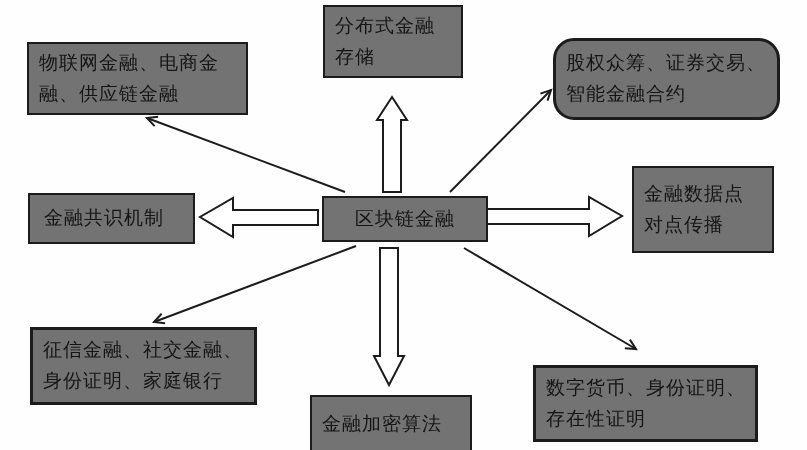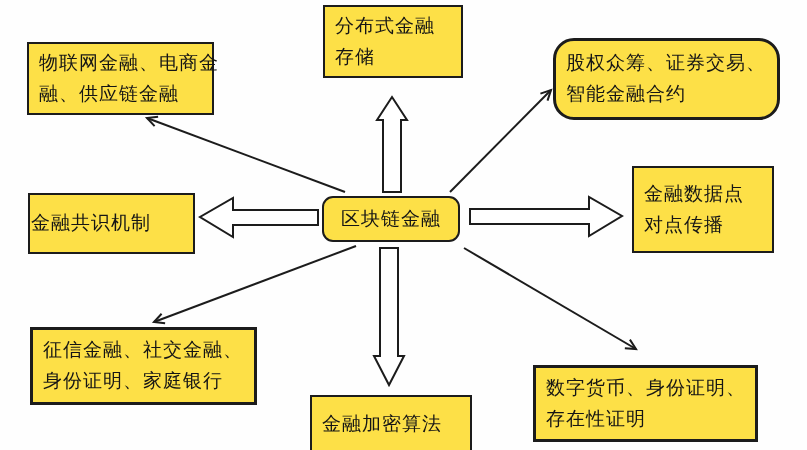--- a/index.html
+++ b/index.html
@@ -18,36 +18,36 @@
   .arrow-layer {
     position: absolute;
     left: 0;
     top: 0;
     width: 807px;
     height: 450px;
   }
   .node {
     position: absolute;
     box-sizing: border-box;
-    background: #fde047;
+    background: #737373;
     border: 2px solid #1c1c1c;
     color: #151515;
     font-size: 19px;
     letter-spacing: 1px;
     line-height: 1.62;
     white-space: pre;
     display: flex;
     align-items: center;
     padding: 2px 10px;
   }
-  .node-top-left      { left: 27px;  top: 42px;  width: 187px; height: 73px; }
+  .node-top-left      { left: 27px;  top: 42px;  width: 221px; height: 73px; }
   .node-top           { left: 323px; top: 5px;   width: 140px; height: 73px; }
   .node-top-right     { left: 553px; top: 38px;  width: 227px; height: 82px; border-width: 3px; border-radius: 21px; }
-  .node-left          { left: 28px;  top: 193px; width: 167px; height: 61px; padding-left: 1px; }
-  .node-center        { left: 322px; top: 196px; width: 138px; height: 46px; justify-content: center; padding: 9px 4px; border-radius: 11px; }
+  .node-left          { left: 28px;  top: 193px; width: 167px; height: 51px; padding-left: 14px; }
+  .node-center        { left: 322px; top: 196px; width: 166px; height: 46px; justify-content: center; padding: 9px 4px; }
   .node-right         { left: 632px; top: 166px; width: 142px; height: 87px; }
   .node-bottom-left   { left: 30px;  top: 327px; width: 227px; height: 78px; border-width: 3px; }
   .node-bottom        { left: 310px; top: 395px; width: 162px; height: 58px; }
   .node-bottom-right  { left: 533px; top: 365px; width: 225px; height: 77px; border-width: 3px; }
   .block-arrow {
     fill: #ffffff;
     stroke: #1c1c1c;
     stroke-width: 2;
     stroke-linejoin: miter;
   }

